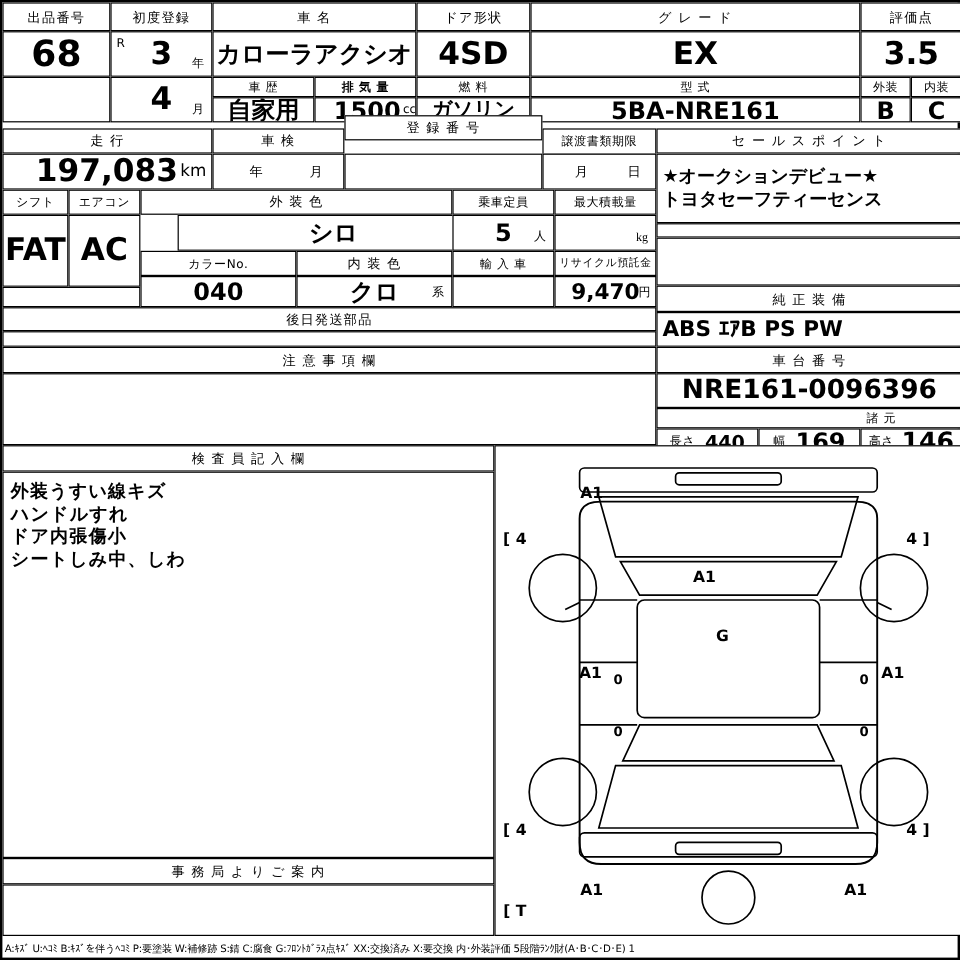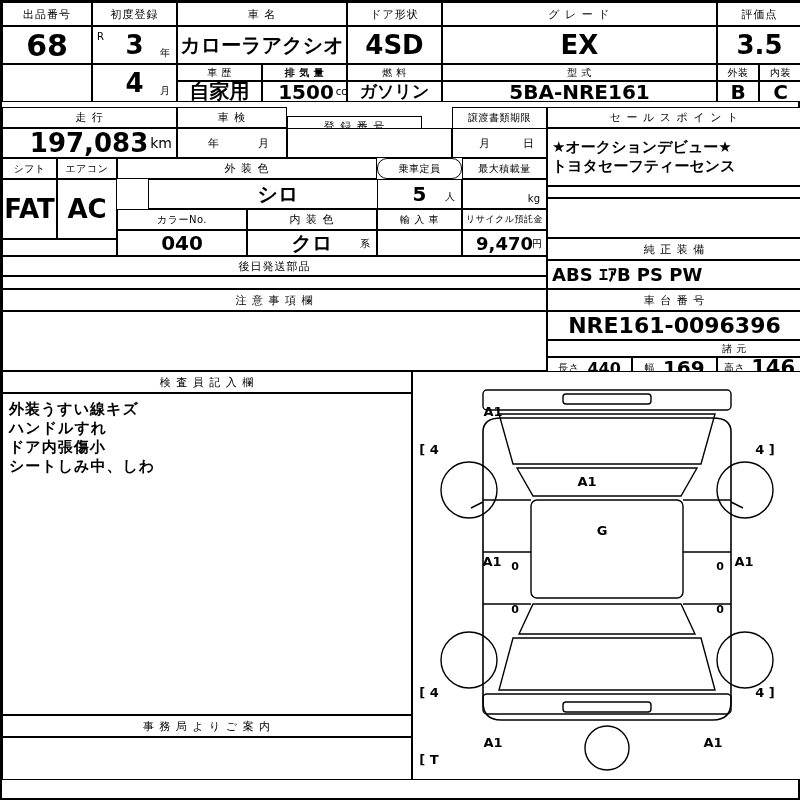--- a/index.html
+++ b/index.html
@@ -153,21 +153,21 @@
   </div>
 
   <div class="cell" style="left:175px;top:105px;width:110px;height:21px;">
     <span class="lbl">車 検</span>
   </div>
   <div class="cell" style="left:175px;top:126px;width:110px;height:30px;">
     <span class="unit" style="position:absolute;left:28px;top:7px;font-size:11px;">年</span>
     <span class="unit" style="position:absolute;left:78px;top:7px;font-size:11px;">月</span>
   </div>
 
-  <div class="cell" style="left:285px;top:114px;width:135px;height:21px;">
+  <div class="cell" style="left:285px;top:94px;width:165px;height:21px;">
     <span class="lbl">登 録 番 号</span>
   </div>
   <div class="cell" style="left:285px;top:126px;width:165px;height:30px;">
     <span class="val"></span>
   </div>
 
   <div class="cell" style="left:450px;top:105px;width:95px;height:22px;">
     <span class="lbl-sm">譲渡書類期限</span>
   </div>
   <div class="cell" style="left:450px;top:126px;width:95px;height:30px;">
@@ -196,32 +196,32 @@
     <span class="val-lg">AC</span>
   </div>
 
   <div class="cell" style="left:115px;top:156px;width:260px;height:21px;">
     <span class="lbl">外 装 色</span>
   </div>
   <div class="cell" style="left:115px;top:177px;width:260px;height:30px;margin-left:31px;">
     <span class="val">シロ</span>
   </div>
 
-  <div class="cell" style="left:375px;top:156px;width:85px;height:21px;border-radius:10px;">
+  <div class="cell" style="left:375px;top:156px;width:85px;height:21px;">
     <span class="lbl-sm">乗車定員</span>
   </div>
   <div class="cell" style="left:375px;top:177px;width:85px;height:30px;">
     <span class="val">5</span>
     <span class="unit" style="position:absolute;right:6px;bottom:4px;">人</span>
   </div>
 
   <div class="cell" style="left:460px;top:156px;width:85px;height:21px;">
     <span class="lbl-sm">最大積載量</span>
   </div>
-  <div class="cell" style="left:460px;top:177px;width:85px;height:30px;">
+  <div class="cell" style="left:460px;top:177px;width:85px;height:30px;font-family:Liberation Serif, serif;">
     <span class="val"></span>
     <span class="unit" style="position:absolute;right:6px;bottom:4px;">kg</span>
   </div>
 
   <div class="cell" style="left:115px;top:207px;width:130px;height:21px;">
     <span class="lbl-sm">カラーNo.</span>
   </div>
   <div class="cell" style="left:115px;top:228px;width:130px;height:26px;">
     <span class="val">040</span>
   </div>
@@ -390,14 +390,15 @@
   <div class="cell nb" style="left:412px;top:747px;width:30px;height:20px;background:transparent;">
     <span class="dia-txt">[ T</span>
   </div>
   <div class="cell nb" style="left:476px;top:730px;width:30px;height:20px;background:transparent;">
     <span class="dia-txt">A1</span>
   </div>
   <div class="cell nb" style="left:696px;top:730px;width:30px;height:20px;background:transparent;">
     <span class="dia-txt">A1</span>
   </div>
 
+  <div class="small-legend">A:ｷｽﾞ  U:ﾍｺﾐ  B:ｷｽﾞを伴うﾍｺﾐ  P:要塗装  W:補修跡  S:錆  C:腐食  G:ﾌﾛﾝﾄｶﾞﾗｽ点ｷｽﾞ  XX:交換済み  X:要交換  内･外装評価  5段階ﾗﾝｸ財(A･B･C･D･E) 1</div>
 
 </div>
 
 </body></html>

